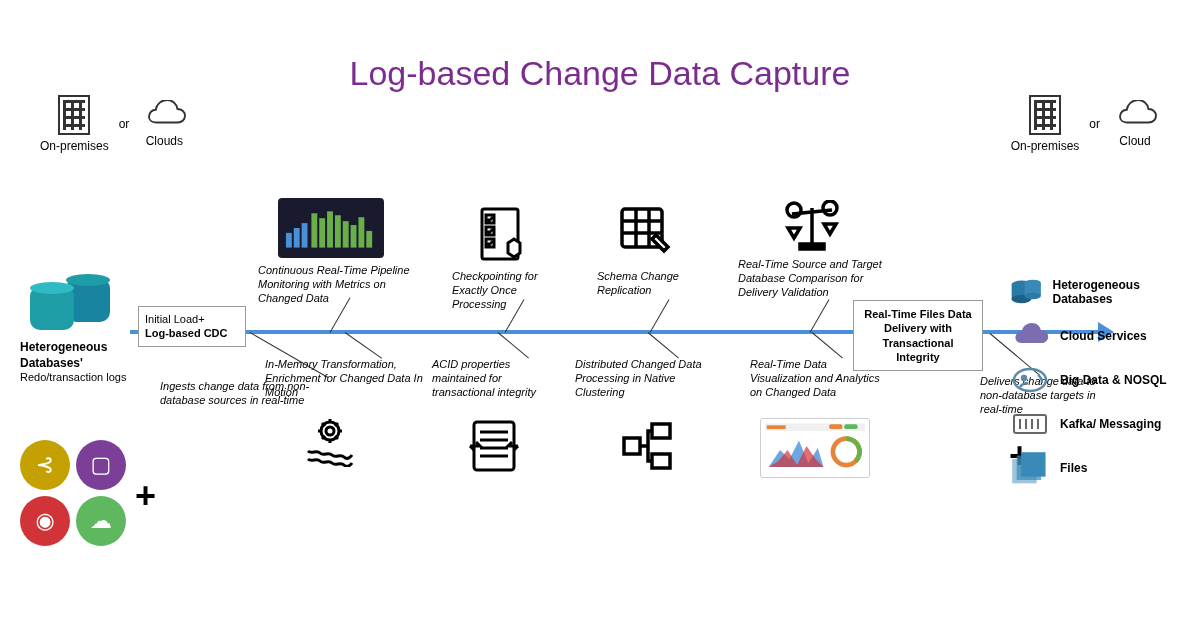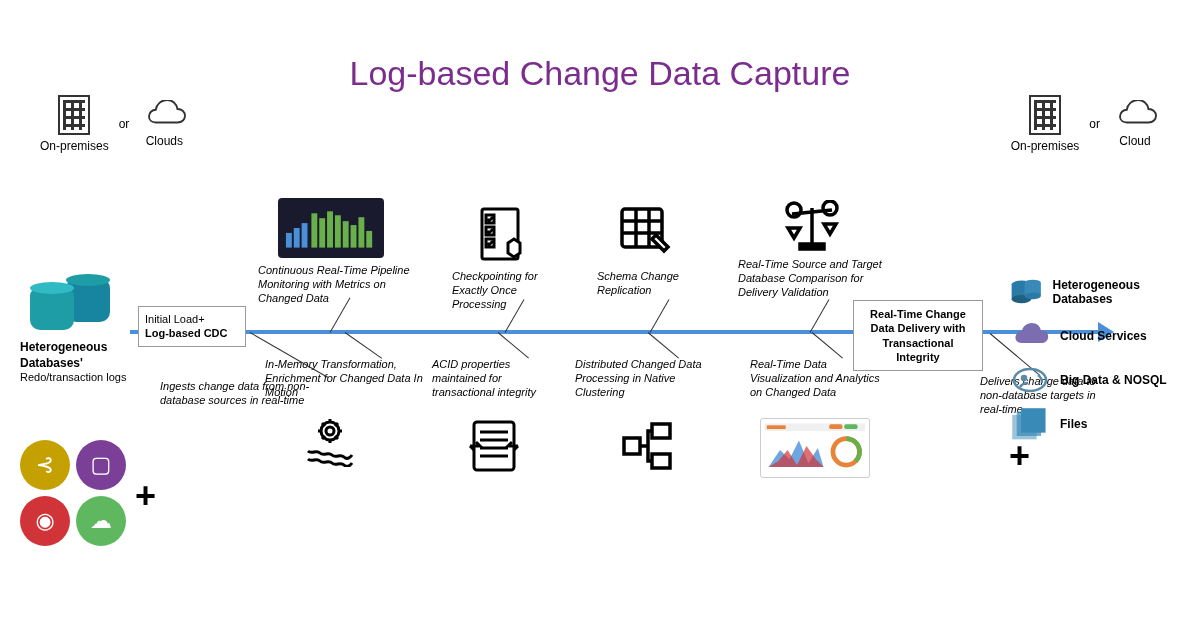--- a/index.html
+++ b/index.html
@@ -129,21 +129,21 @@
   <div class="circle c-red">◉</div>
   <div class="circle c-green">☁</div>
 </div>
 <div class="plus-left">+</div>
 <div class="plus-right">+</div>
 
 <div class="badge-initial">
   <span>Initial Load+</span><br>
   <span class="strong">Log-based CDC</span>
 </div>
-<div class="badge-delivery">Real-Time Change Data Delivery with Transactional Integrity</div>
+<div class="badge-delivery">Real-Time Files Data Delivery with Transactional Integrity</div>
 
 <div class="feat f1">Ingests change data from non-database sources in real-time</div>
 <div class="feat f2">Continuous Real-Time Pipeline Monitoring with Metrics on Changed Data</div>
 <div class="feat f3">In-Memory Transformation, Enrichment for Changed Data In Motion</div>
 <div class="feat f4">Checkpointing for Exactly Once Processing</div>
 <div class="feat f5">ACID properties maintained for transactional integrity</div>
 <div class="feat f6">Schema Change Replication</div>
 <div class="feat f7">Distributed  Changed Data Processing in Native Clustering</div>
 <div class="feat f8">Real-Time Source and Target Database Comparison for Delivery Validation</div>
 <div class="feat f9">Real-Time Data Visualization and Analytics on Changed Data</div>
@@ -276,20 +276,32 @@
       <svg viewBox="0 0 40 30" fill="none" stroke="#5B8AA8" stroke-width="2.5">
           <ellipse cx="20" cy="15" rx="16" ry="11"></ellipse>
           <circle cx="14" cy="13" r="2" fill="#5B8AA8"></circle>
           <path d="M10 22c2-3 5-4 8-4M28 10c3 2 4 5 4 8"></path>
         </svg>
     </div>
     <div class="tlabel">Big Data &amp; NOSQL</div>
   </div>
   <div class="target-row">
     <div class="ticon">
+      <svg viewBox="0 0 40 30" fill="none" stroke="#666" stroke-width="2">
+          <rect x="4" y="6" width="32" height="18" rx="2"></rect>
+          <line x1="10" y1="10" x2="10" y2="20"></line>
+          <line x1="16" y1="10" x2="16" y2="20"></line>
+          <line x1="22" y1="10" x2="22" y2="20"></line>
+          <line x1="28" y1="10" x2="28" y2="20"></line>
+        </svg>
+    </div>
+    <div class="tlabel">Kafka/ Messaging</div>
+  </div>
+  <div class="target-row">
+    <div class="ticon">
       <svg viewBox="0 0 36 32" fill="#3A8AB8">
           <rect x="2" y="8" width="22" height="22" opacity=".5"></rect>
           <rect x="6" y="5" width="22" height="22" opacity=".7"></rect>
           <rect x="10" y="2" width="22" height="22"></rect>
         </svg>
     </div>
     <div class="tlabel">Files</div>
   </div>
 </div>
 

